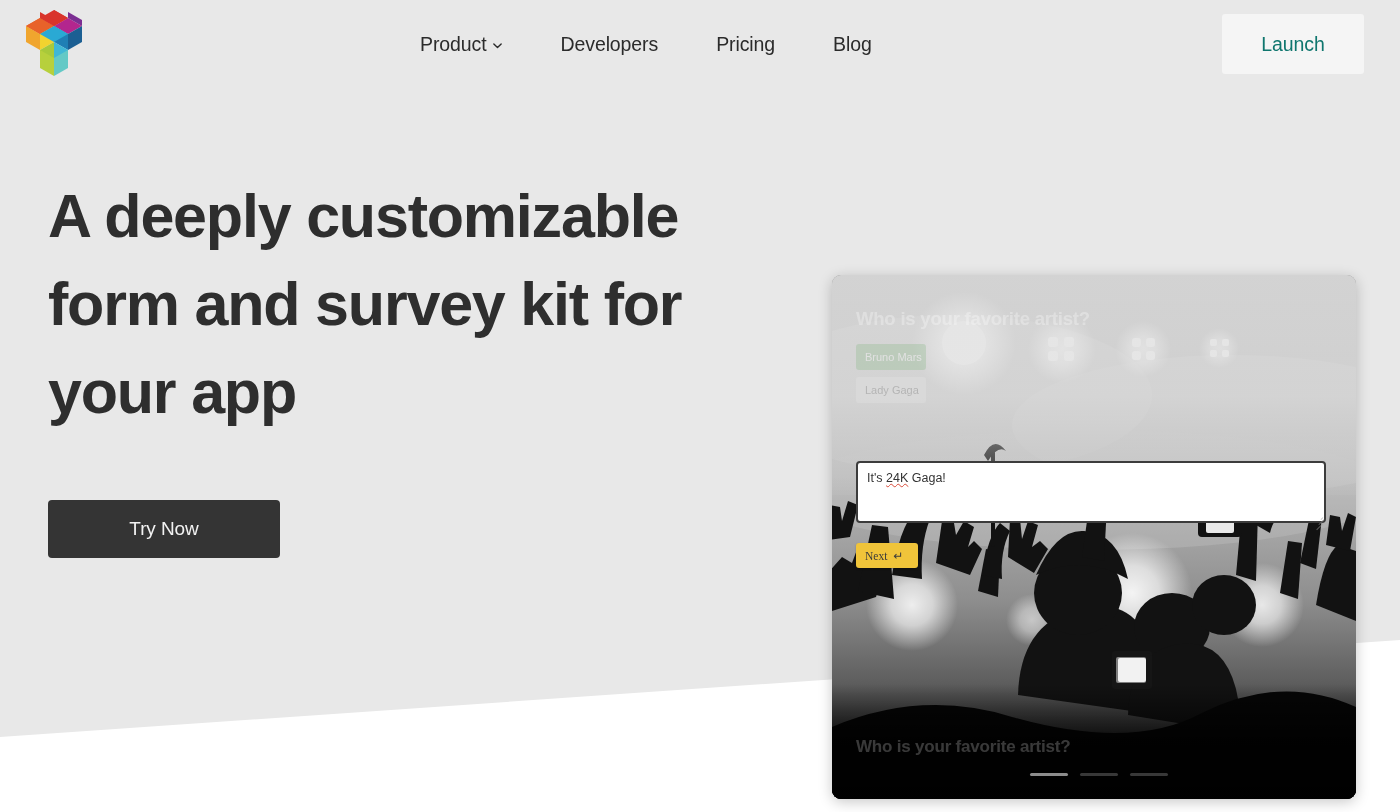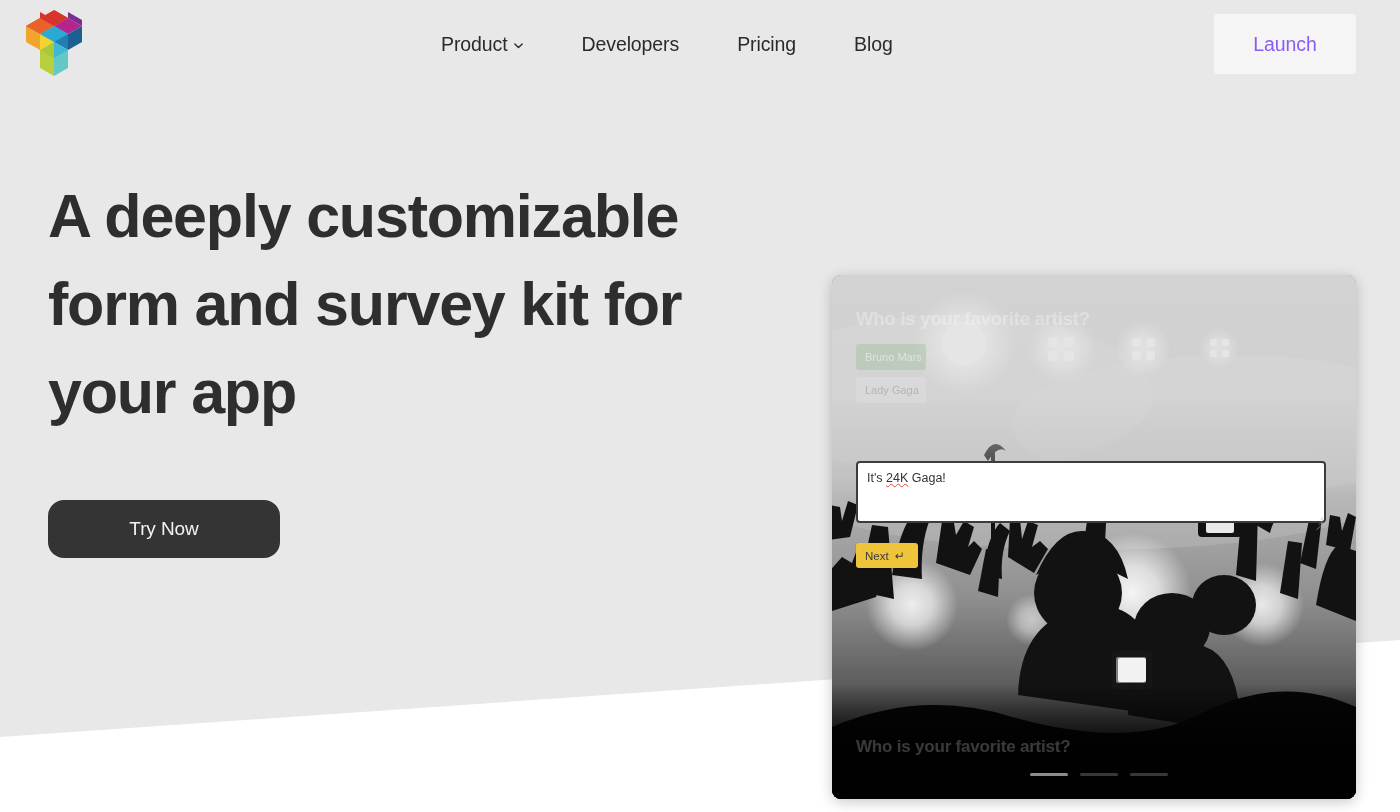--- a/index.html
+++ b/index.html
@@ -51,21 +51,21 @@
     position: absolute;
     left: 22px;
     top: 10px;
     width: 64px;
     height: 68px;
     display: block;
   }
 
   .nav {
     position: absolute;
-    left: 441px;
+    left: 420px;
     top: 0;
     height: 88px;
     display: flex;
     align-items: center;
     gap: 0;
     justify-content: space-between;
   }
 
   .nav-item {
     font-size: 19.5px;
@@ -86,30 +86,30 @@
     width: 11px;
     height: 11px;
     margin-left: 2px;
     position: relative;
     top: 1px;
   }
   .chev svg { display:block; }
 
   .launch-btn {
     position: absolute;
-    right: 44px;
+    right: 36px;
     top: 14px;
     width: 142px;
     height: 60px;
     background: #f5f5f5;
     border: none;
     border-radius: 3px;
     font-family: "Liberation Sans", sans-serif;
     font-size: 19.5px;
-    color: #8b5cf6;
+    color: #0f766e;
     cursor: pointer;
     letter-spacing: -0.1px;
   }
 
   
   .hero-copy {
     position: absolute;
     left: 48px;
     top: 172px;
     width: 760px;
@@ -134,21 +134,21 @@
     max-width: 730px;
     font-weight: 400;
   }
 
   .try-btn {
     margin-top: 64px;
     width: 232px;
     height: 58px;
     background: #343434;
     border: none;
-    border-radius: 16px;
+    border-radius: 4px;
     color: #f2f2f2;
     font-family: "Liberation Sans", sans-serif;
     font-size: 19px;
     letter-spacing: -0.1px;
     cursor: pointer;
     display: block;
   }
 
   
   .hero-card {
@@ -309,21 +309,21 @@
     transform-origin: right center;
   }
 
   .next-btn {
     margin-top: 16px;
     height: 25px;
     min-width: 62px;
     background: #f0c43a;
     border: none;
     border-radius: 3px;
-    font-family: Liberation Sans, sans-serif;
+    font-family: Liberation Serif, serif;
     font-size: 11.5px;
     color: #3b3b3b;
     cursor: pointer;
     padding: 0 9px;
     display: inline-flex;
     align-items: center;
     gap: 6px;
     box-shadow: 0 1px 2px rgba(0,0,0,0.25);
   }
   .enter-glyph { font-size: 12px; line-height: 1; }

